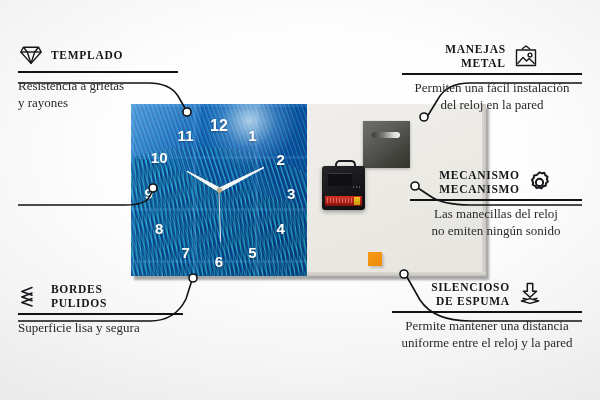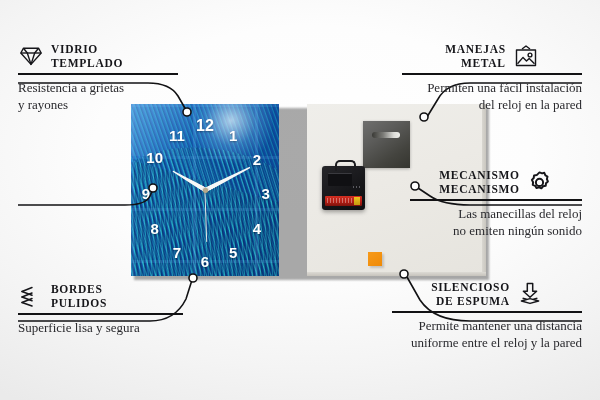--- a/index.html
+++ b/index.html
@@ -36,21 +36,21 @@
     width: 355px;
     height: 172px;
     background: #2a2a2a;
     opacity: .40;
     filter: blur(1.2px);
   }
   .clock-face {
     position: absolute;
     left: 0;
     top: 0;
-    width: 148px;
+    width: 176px;
     height: 172px;
     overflow: hidden;
     background: #1b63b8;
   }
   .cf-base {
     position: absolute;
     inset: 0;
     background:
       linear-gradient(118deg, #2f86d6 0%, #1f6dc4 22%, #1358ae 48%, #0e4b9d 70%, #0b3f88 100%);
   }
@@ -323,21 +323,21 @@
     background: #121214;
     margin: 3px 0 4px 0;
   }
   .desc {
     font-family: "Liberation Serif", serif;
     font-size: 13px;
     color: #2a2a2e;
     line-height: 1.34;
     white-space: pre-line;
   }
-  .callout.right .desc { text-align: right; }
+  .callout.right .desc { text-align: center; }
   .ico {
     flex: 0 0 auto;
     width: 26px;
     height: 26px;
     display: flex;
     align-items: center;
     justify-content: center;
     color: #16161a;
   }
   .ico svg { display: block; }
@@ -446,21 +446,20 @@
       <span class="ico">
         <svg width="24" height="20" viewBox="0 0 24 20">
           <g fill="none" stroke="#16161a" stroke-width="1.4" stroke-linejoin="round">
             <path d="M4.5 2.2 L19.5 2.2 L22.2 7 L12 18.4 L1.8 7 Z"></path>
             <path d="M1.8 7 L22.2 7"></path>
             <path d="M4.5 2.2 L8.3 7 L12 18.4 L15.7 7 L19.5 2.2"></path>
           </g>
         </svg>
       </span>
       <div class="titles">
-        <div>VIDRIO</div>
         <div>TEMPLADO</div>
       </div>
     </div>
     <div class="rule"></div>
     <div class="desc">Resistencia a grietas
 y rayones</div>
   </div>
 
 
   <div class="callout left" style="left:18px; top:282px; width:165px;">

